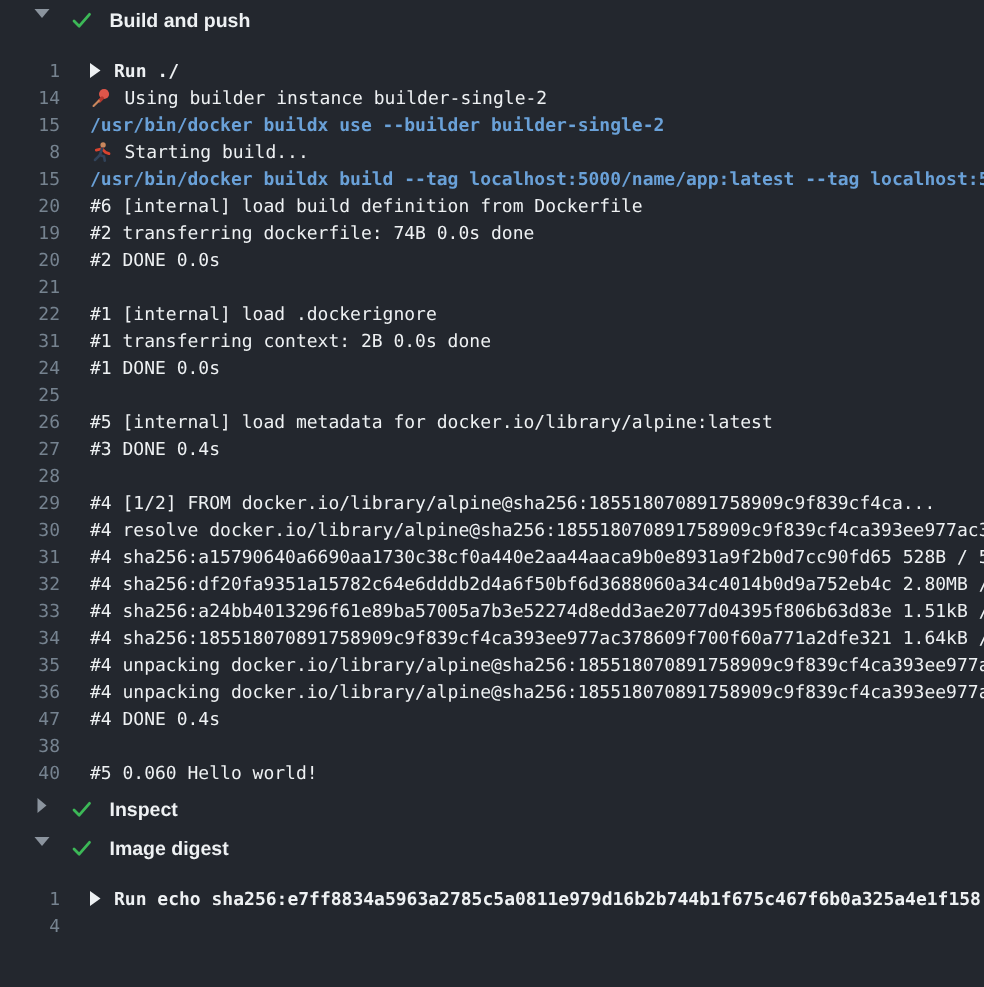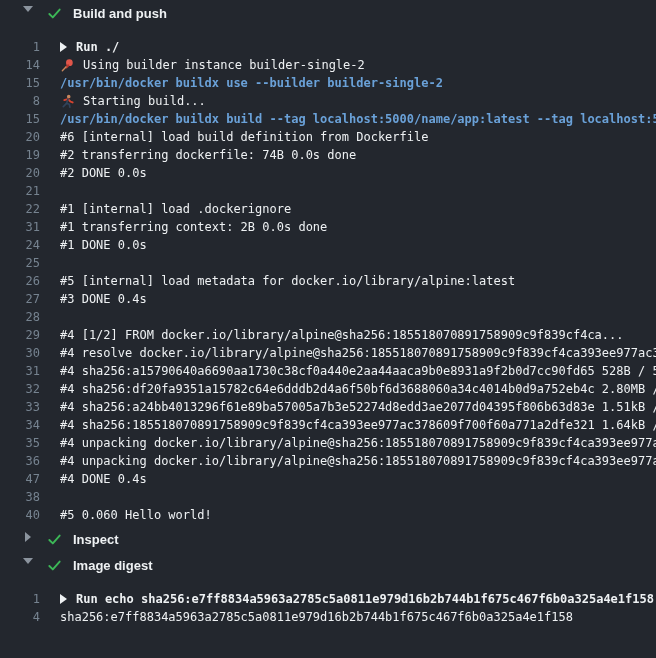--- a/index.html
+++ b/index.html
@@ -179,16 +179,16 @@
         </div>
         <div class="check">
           <svg width="15" height="15" viewBox="0 0 16 16">
             <path d="M2.5 8.5 L6.2 12.2 L13.5 3.8" fill="none" stroke="#3cb857" stroke-width="2" stroke-linecap="round" stroke-linejoin="round"></path>
           </svg>
         </div>
         <span class="section-title">Image digest</span>
       </div>
       <div class="log-block">
         <div class="log-line"><span class="num">1</span><span class="txt group"><span class="play-icon"></span><span>Run echo sha256:e7ff8834a5963a2785c5a0811e979d16b2b744b1f675c467f6b0a325a4e1f158</span></span></div>
-        <div class="log-line"><span class="num">4</span><span class="txt"><span>sha256:e7ff8834a5963a2785c5a0811e979d16b2b744b1f675c467f6b0a325a4e1f158</span></span></div>
+        <div class="log-line"><span class="num">4</span></div>
       </div>
     </div>
   </div>
 
 </body></html>

